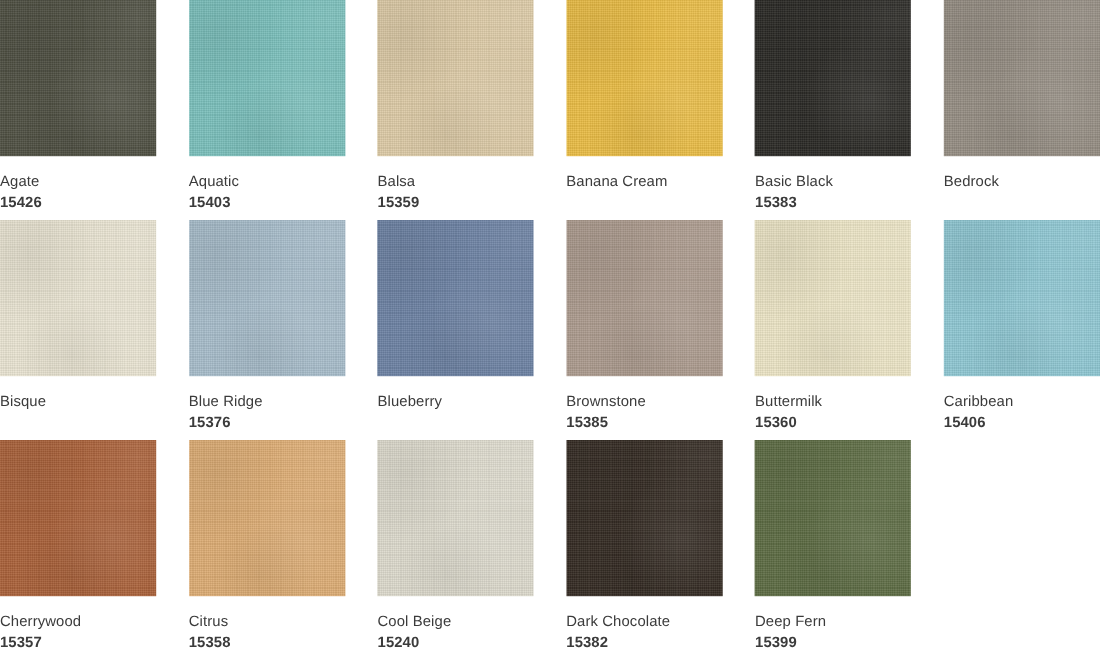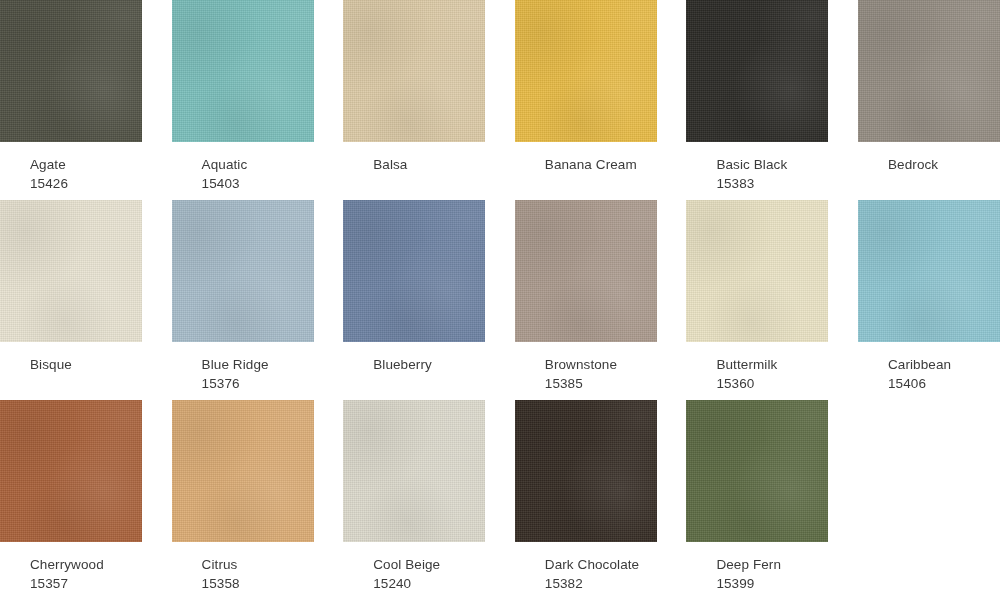--- a/index.html
+++ b/index.html
@@ -73,37 +73,37 @@
     background-image:
       radial-gradient(circle at 18% 22%, rgba(0,0,0,0.055) 0%, rgba(0,0,0,0) 38%),
       radial-gradient(circle at 74% 63%, rgba(255,255,255,0.075) 0%, rgba(255,255,255,0) 42%),
       radial-gradient(circle at 46% 86%, rgba(0,0,0,0.045) 0%, rgba(0,0,0,0) 34%),
       radial-gradient(circle at 88% 12%, rgba(255,255,255,0.05) 0%, rgba(255,255,255,0) 30%);
     pointer-events: none;
   }
 
   .swatch-meta {
     padding-top: 13px;
-    padding-left: 30px;
   }
 
   .swatch-name {
     font-size: 13.5px;
     line-height: 19px;
     color: #3b3b3b;
     letter-spacing: 0.1px;
     white-space: nowrap;
   }
 
   .swatch-code {
     font-size: 13.5px;
     line-height: 19px;
     color: #3b3b3b;
     letter-spacing: 0.1px;
     white-space: nowrap;
+    font-weight: bold;
   }
 </style>
 </head>
 <body>
 
 <div id="swatch-grid" style="background: rgb(255, 255, 255);">
     <div class="swatch-cell">
       <div class="swatch-chip" style="background-color: rgb(79, 80, 67);"></div>
       <div class="swatch-meta">
         <div class="swatch-name">Agate</div>
@@ -114,20 +114,21 @@
       <div class="swatch-chip" style="background-color: rgb(123, 191, 187);"></div>
       <div class="swatch-meta">
         <div class="swatch-name">Aquatic</div>
         <div class="swatch-code">15403</div>
       </div>
     </div>
     <div class="swatch-cell">
       <div class="swatch-chip" style="background-color: rgb(220, 202, 166);"></div>
       <div class="swatch-meta">
         <div class="swatch-name">Balsa</div>
+        <div class="swatch-code">15359</div>
       </div>
     </div>
     <div class="swatch-cell">
       <div class="swatch-chip" style="background-color: rgb(232, 187, 69);"></div>
       <div class="swatch-meta">
         <div class="swatch-name">Banana Cream</div>
       </div>
     </div>
     <div class="swatch-cell">
       <div class="swatch-chip" style="background-color: rgb(43, 42, 38);"></div>

